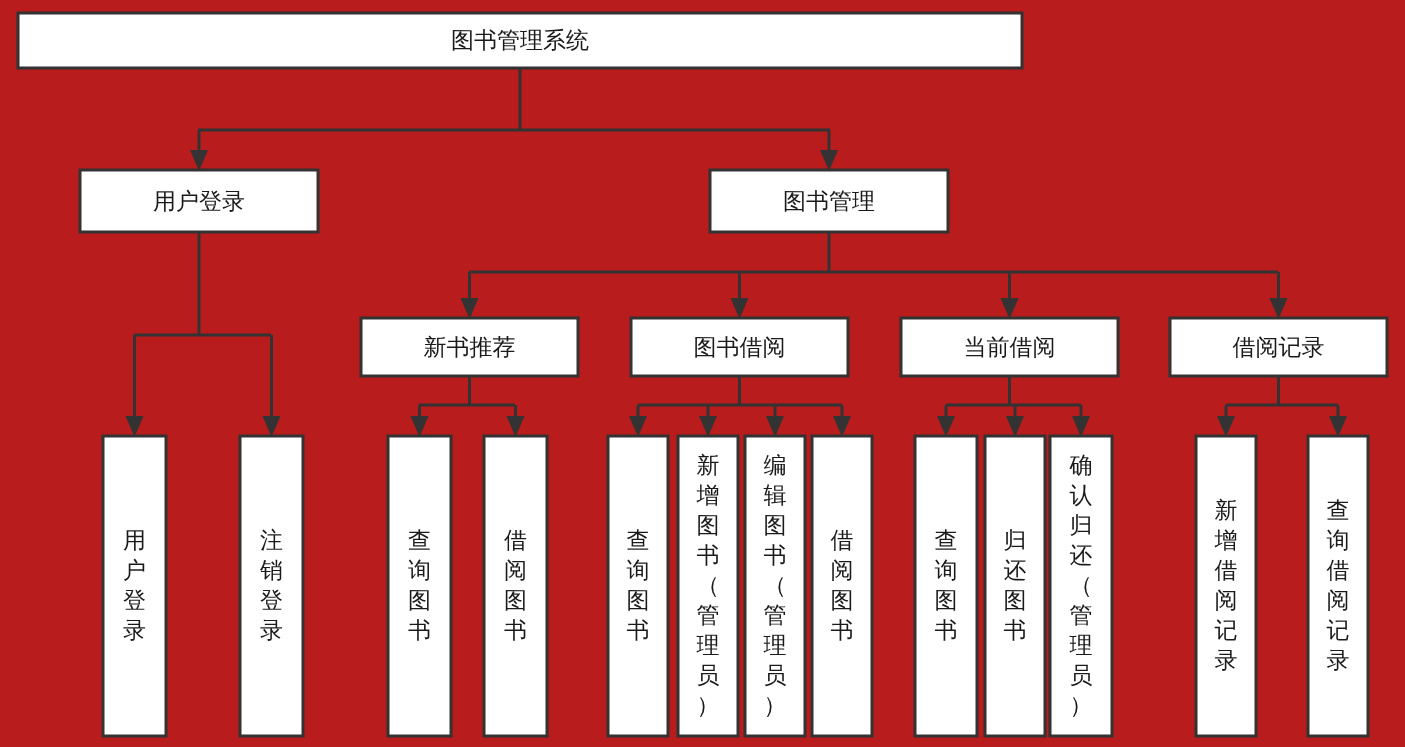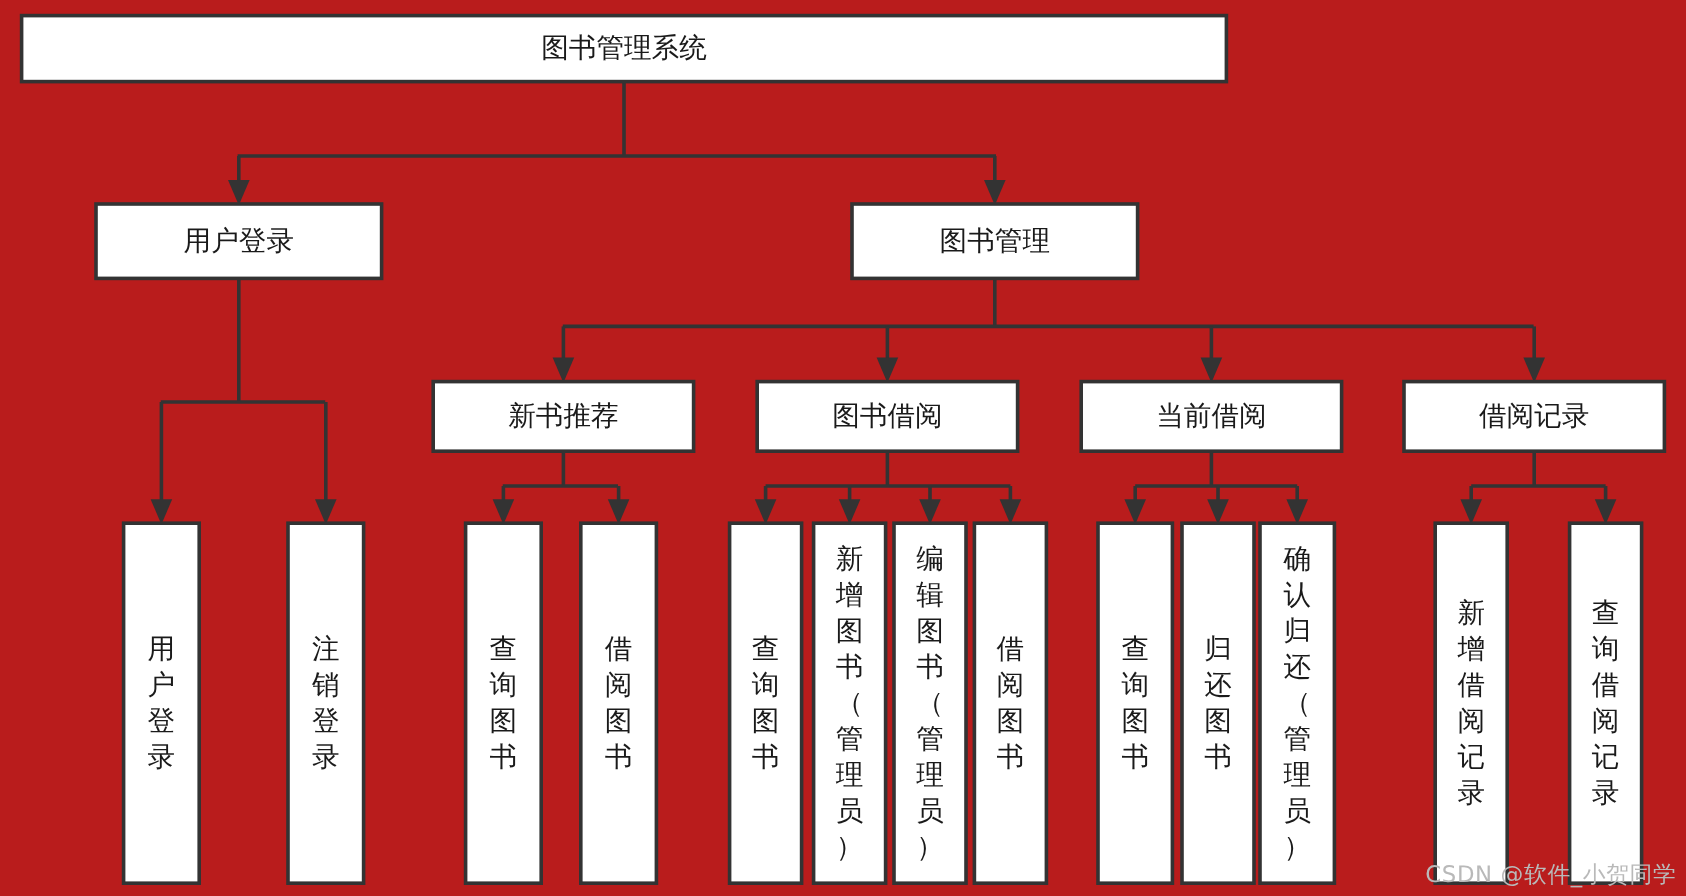--- a/index.html
+++ b/index.html
@@ -199,14 +199,13 @@
         <g>
           <rect x="1196" y="436" width="60" height="300" class="node-box"></rect>
           <text x="1226" class="node-label-v"><tspan x="1226" y="518">新</tspan><tspan x="1226" y="548">增</tspan><tspan x="1226" y="578">借</tspan><tspan x="1226" y="608">阅</tspan><tspan x="1226" y="638">记</tspan><tspan x="1226" y="668">录</tspan></text>
         </g>
         <g>
           <rect x="1308" y="436" width="60" height="300" class="node-box"></rect>
           <text x="1338" class="node-label-v"><tspan x="1338" y="518">查</tspan><tspan x="1338" y="548">询</tspan><tspan x="1338" y="578">借</tspan><tspan x="1338" y="608">阅</tspan><tspan x="1338" y="638">记</tspan><tspan x="1338" y="668">录</tspan></text>
         </g>
       </g>
   </svg>
-  <div class="watermark">CSDN @软件_小贺同学</div>
 </div>
 
 </body></html>

